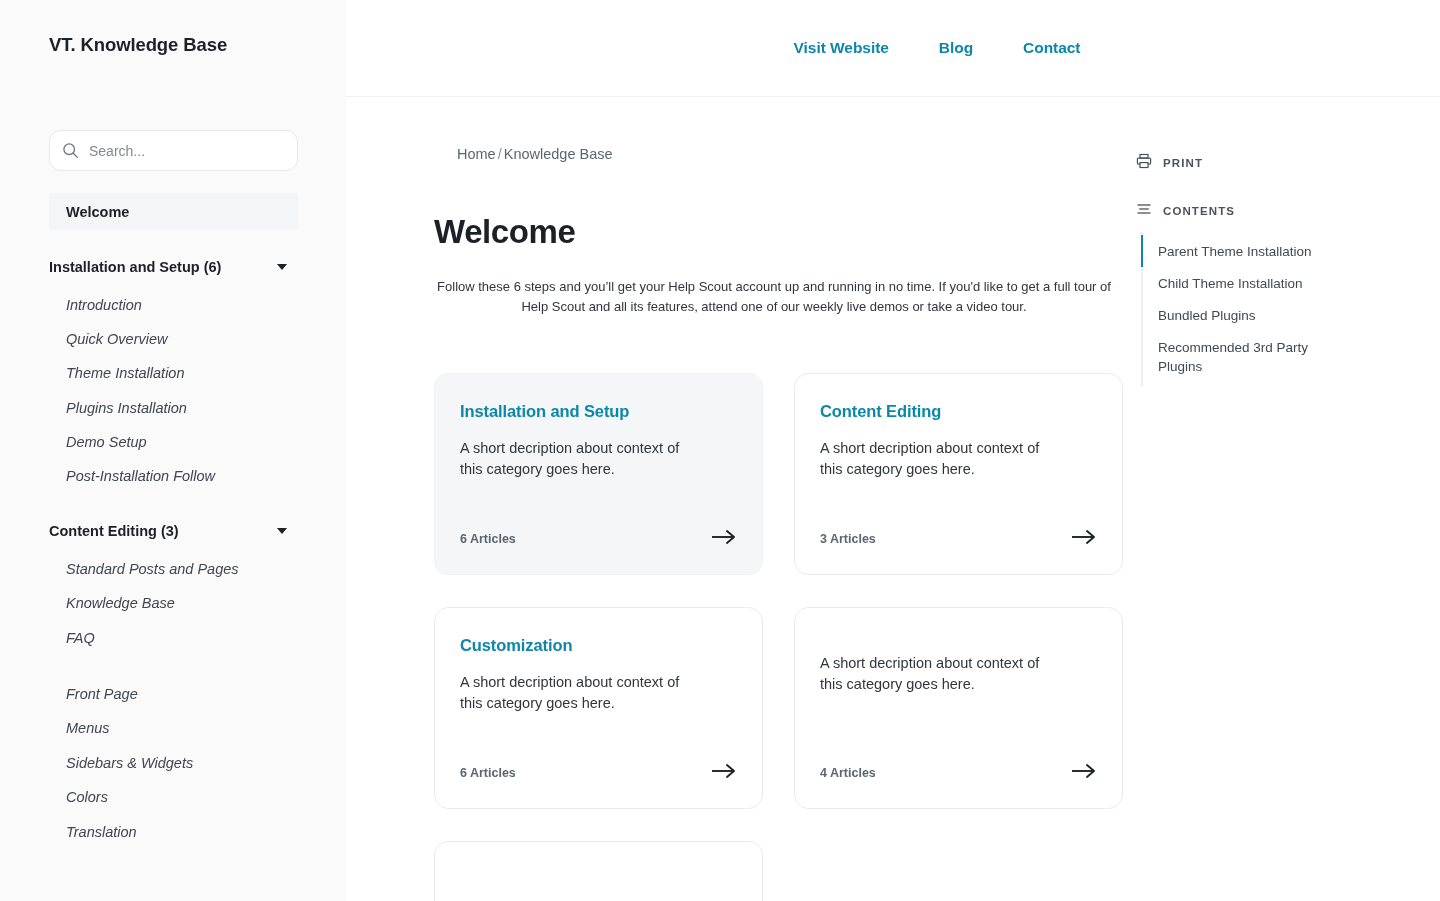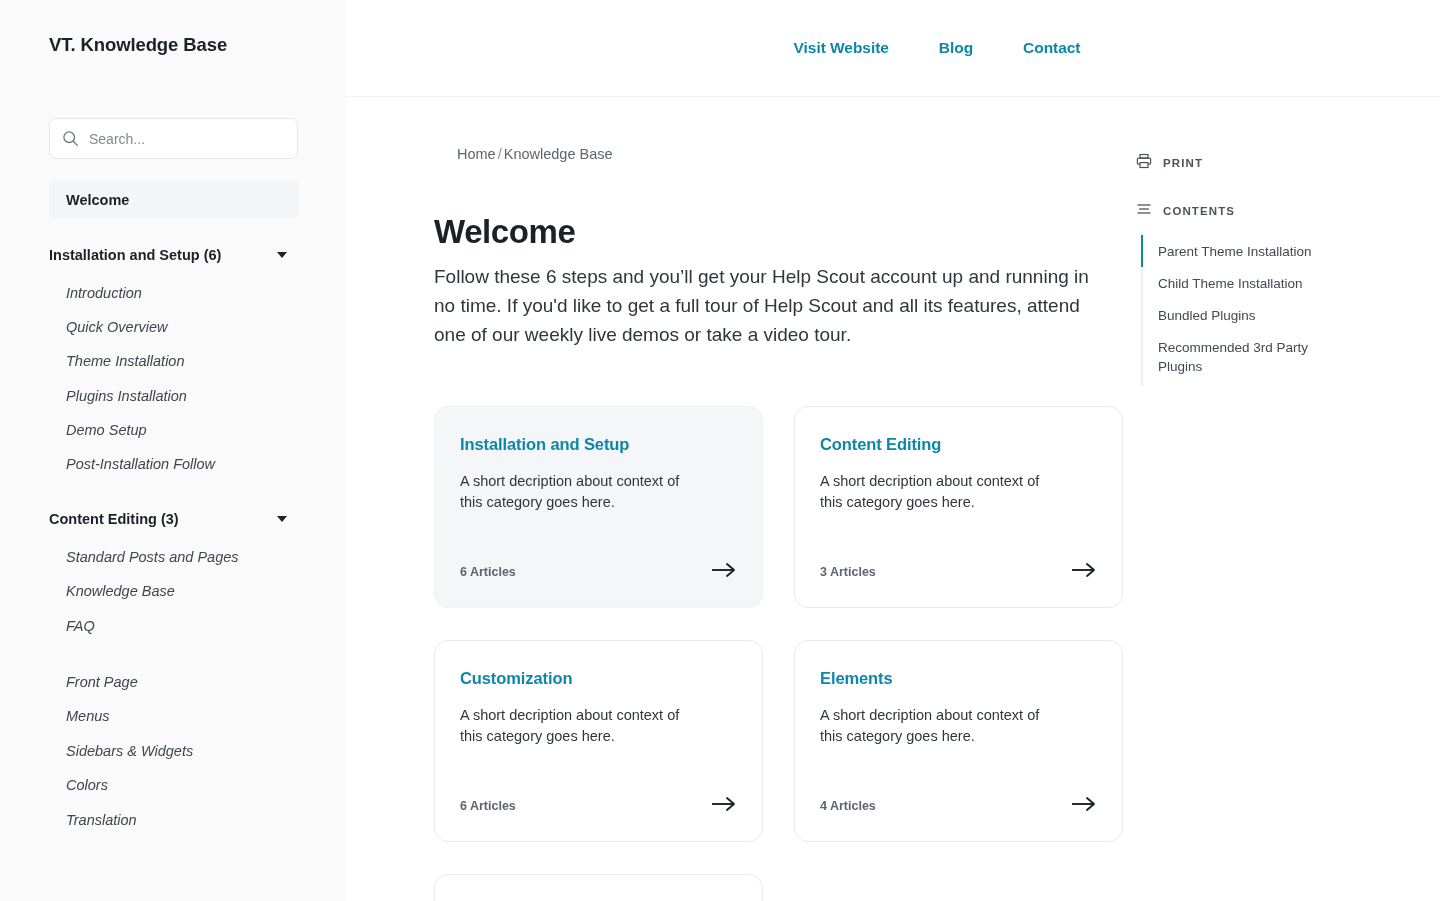--- a/index.html
+++ b/index.html
@@ -27,26 +27,27 @@
     font-size: 18.5px;
     font-weight: bold;
     color: #1c2127;
     letter-spacing: -0.1px;
     padding: 34px 0 0 49px;
   }
   .search-wrap { padding: 62px 48px 0 49px; }
   .search-box {
     height: 41px;
     border: 1px solid #e6e8ea;
-    border-radius: 7px;
+    border-radius: 12px;
     background: #ffffff;
     display: flex;
     align-items: center;
     padding: 0 12px;
     gap: 10px;
+    margin-top: 12px;
   }
   .search-box svg { display: block; flex: 0 0 auto; }
   .search-input {
     border: 0; outline: 0; background: transparent;
     font-family: "Liberation Sans", sans-serif;
     font-size: 14px; color: #3a4149; width: 100%;
     padding: 0;
   }
   .search-input::placeholder { color: #84898f; }
 
@@ -116,25 +117,26 @@
   .breadcrumb .crumb-sep { color: #8a939b; margin: 0 2px; }
 
   .page-title {
     font-size: 33px;
     font-weight: bold;
     color: #1c2127;
     letter-spacing: -0.4px;
     margin-top: 51px;
   }
   .intro {
-    margin-top: 12px;
-    font-size: 19px;
+    margin-top: 26px;
+    font-size: 13px;
     line-height: 1.52;
     color: #2f363d;
     width: 680px;
+    text-align: center;
   }
 
   .cards {
     margin-top: 56px;
     display: grid;
     grid-template-columns: 329px 329px;
     column-gap: 31px;
     row-gap: 32px;
     width: 689px;
   }
@@ -324,21 +326,20 @@
               <span class="arrow-icon">
                 <svg width="26" height="16" viewBox="0 0 26 16" fill="none">
                   <line x1="1" y1="8" x2="22" y2="8" stroke="#1c2127" stroke-width="1.9"></line>
                   <polyline points="16,2 23,8 16,14" stroke="#1c2127" stroke-width="1.9" fill="none" stroke-linecap="round" stroke-linejoin="round"></polyline>
                 </svg>
               </span>
             </div>
           </div>
 
           <div class="card">
-            <div class="card-title">Elements</div>
             <div class="card-desc">A short decription about context of this category goes here.</div>
             <div class="card-foot">
               <span class="card-count">4 Articles</span>
               <span class="arrow-icon">
                 <svg width="26" height="16" viewBox="0 0 26 16" fill="none">
                   <line x1="1" y1="8" x2="22" y2="8" stroke="#1c2127" stroke-width="1.9"></line>
                   <polyline points="16,2 23,8 16,14" stroke="#1c2127" stroke-width="1.9" fill="none" stroke-linecap="round" stroke-linejoin="round"></polyline>
                 </svg>
               </span>
             </div>

